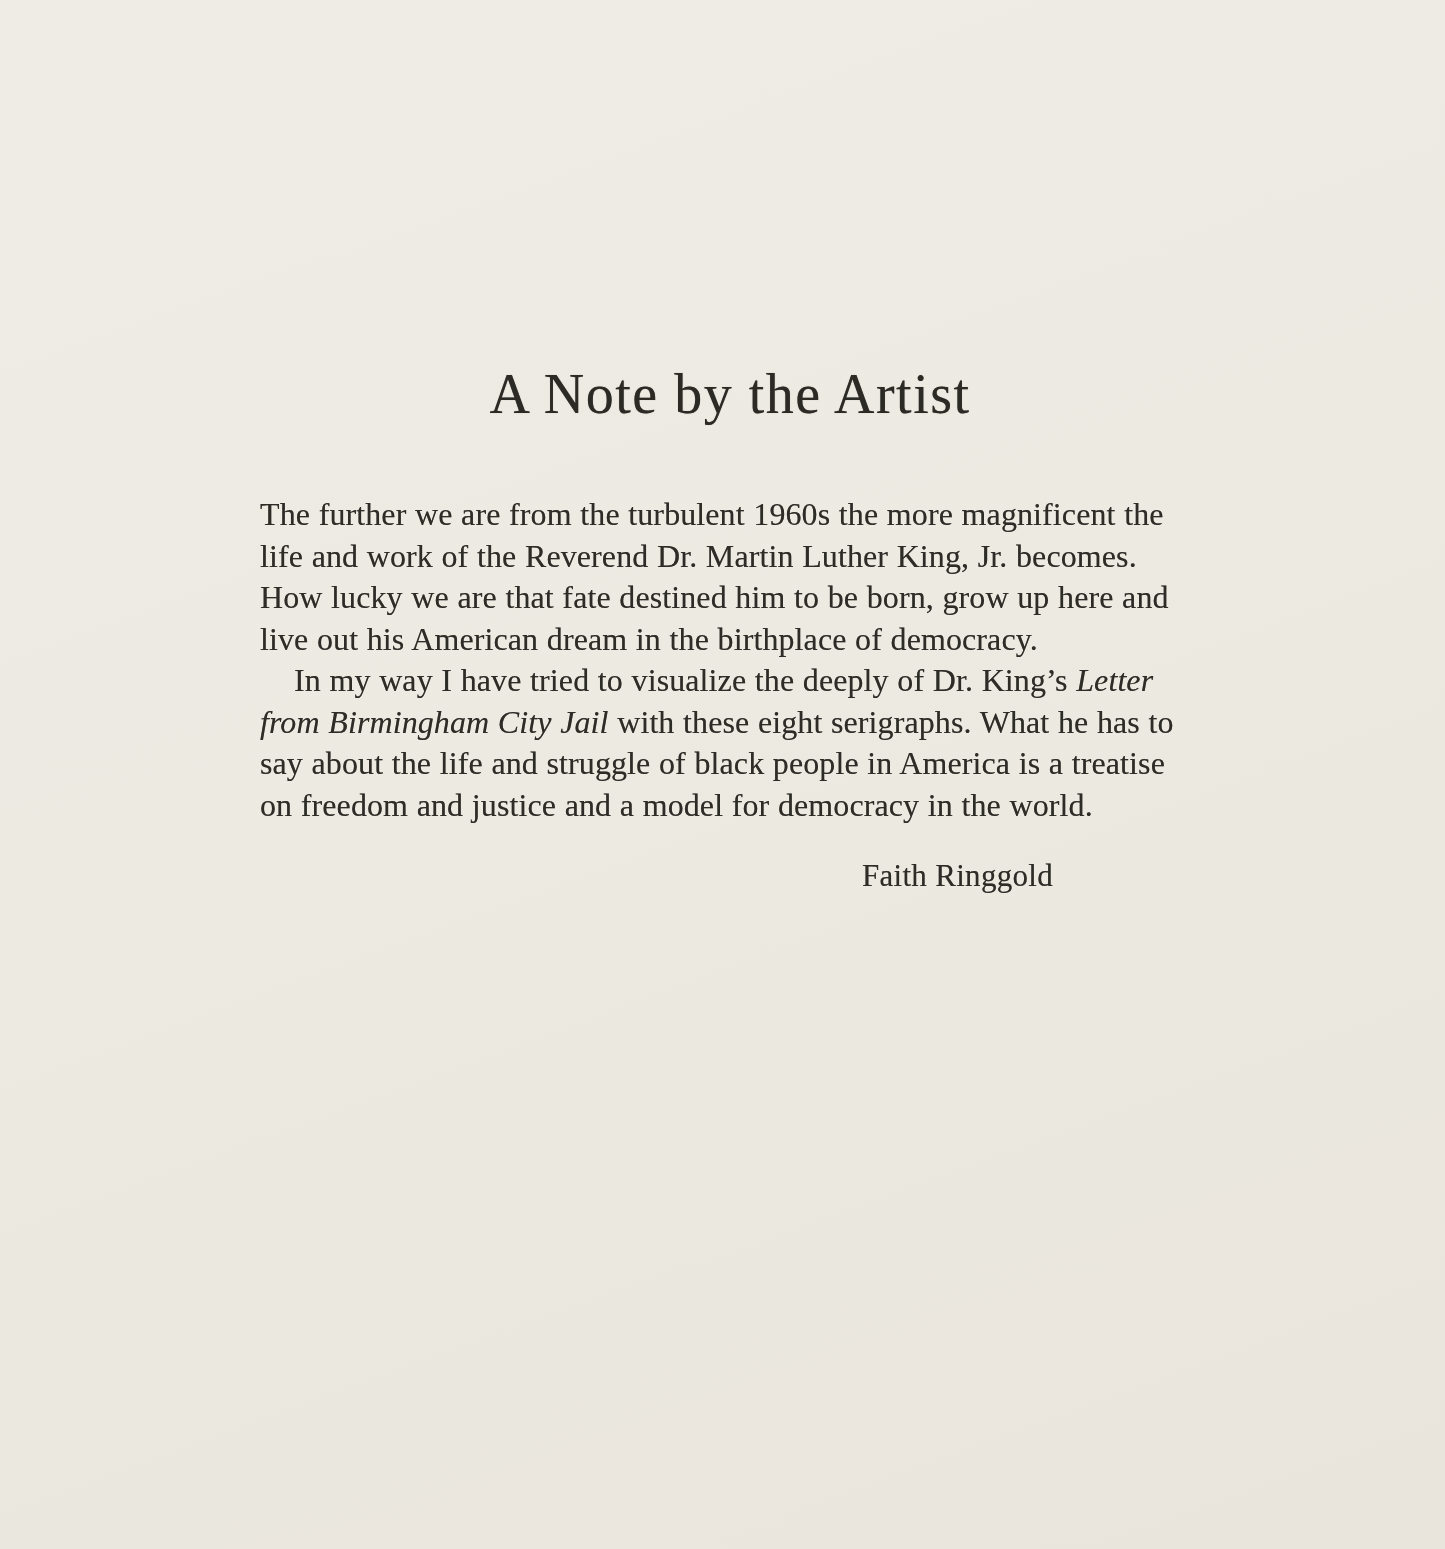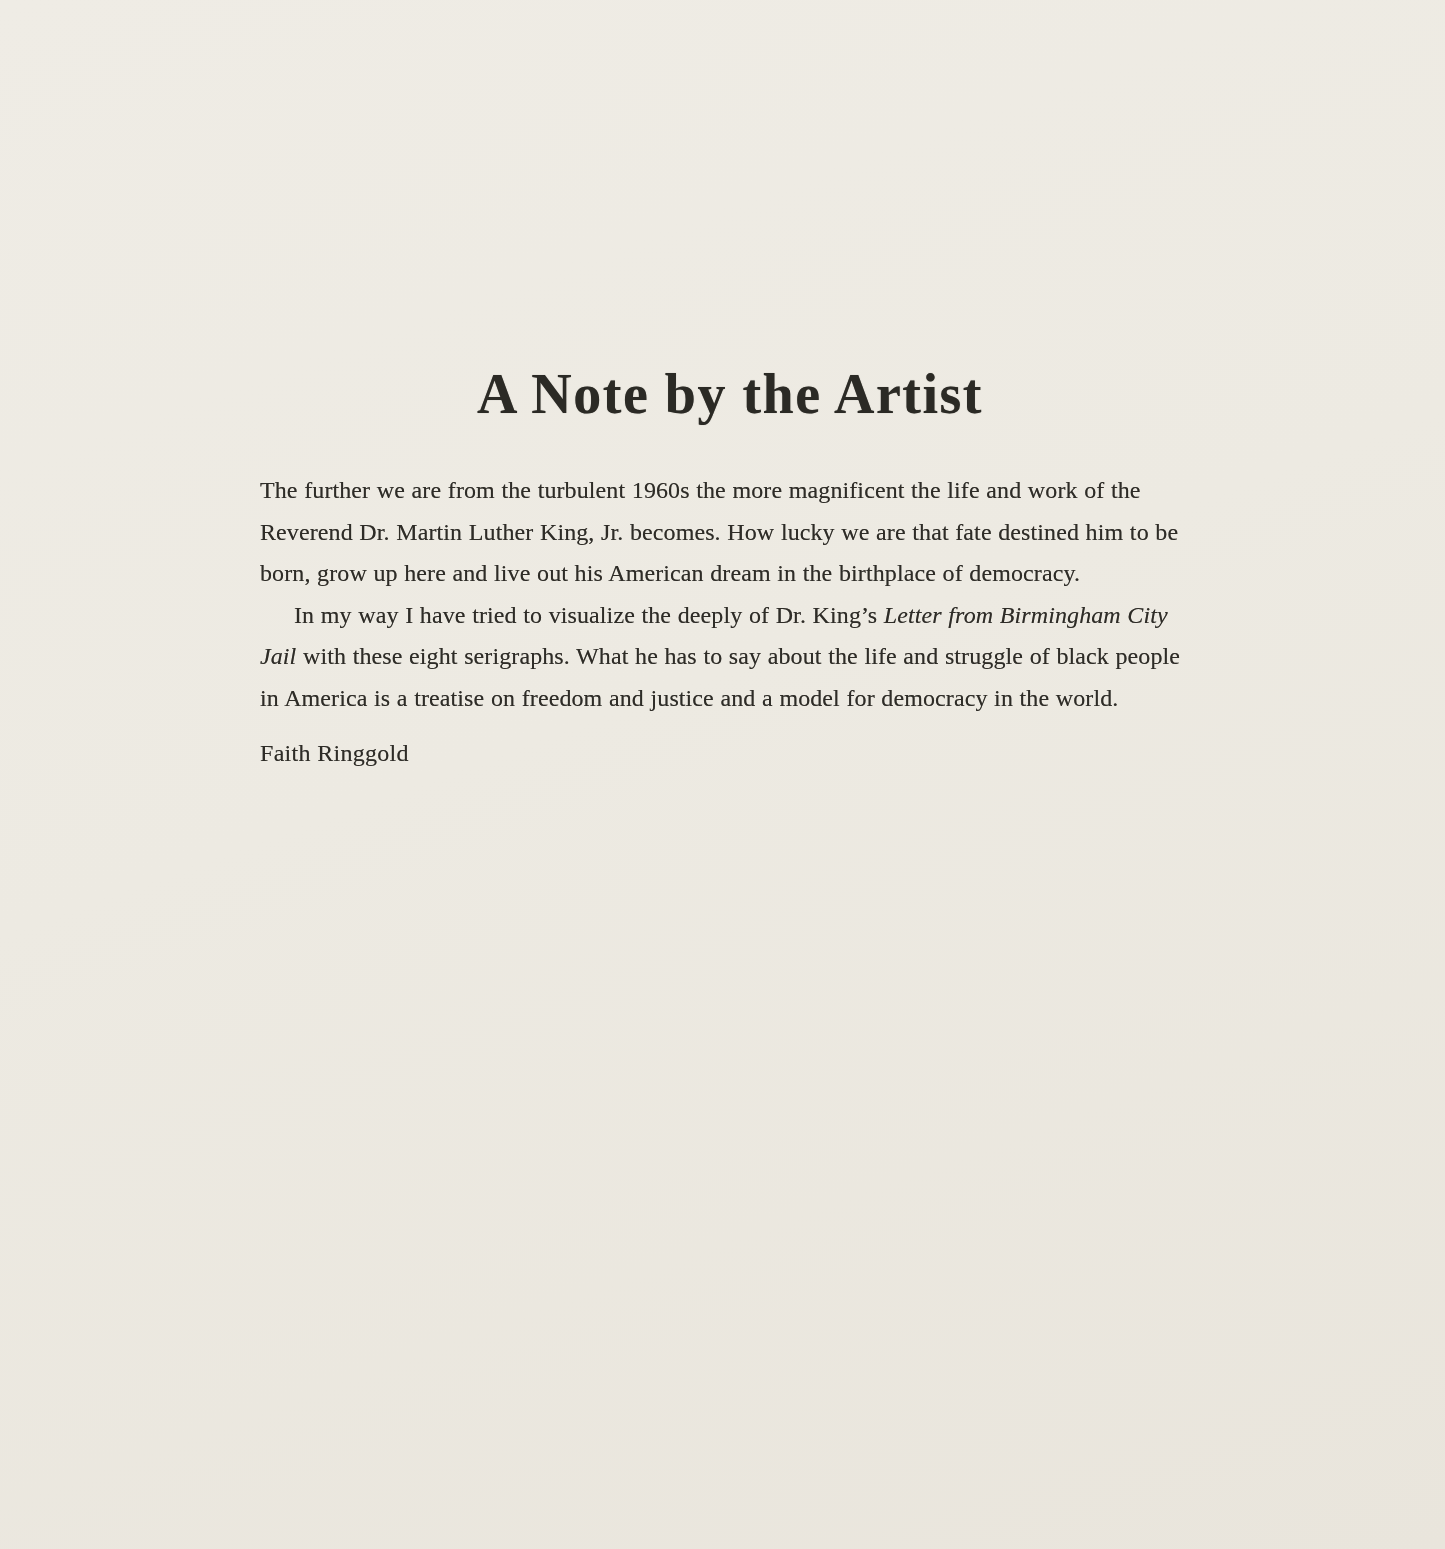--- a/index.html
+++ b/index.html
@@ -18,48 +18,48 @@
   .page-column {
     position: absolute;
     left: 260px;
     top: 0;
     width: 940px;
   }
   .page-title {
     margin: 360px 0 2px 0;
     font-size: 56px;
     line-height: 68px;
-    font-weight: 700;
+    font-weight: 400;
     text-align: center;
     letter-spacing: 1.5px;
     color: #2b2a25;
     text-shadow: 0 0 0.7px rgba(43, 42, 37, 0.55);
   }
   .note-body {
-    margin-top: 42px;
-    font-size: 24px;
+    margin-top: 66px;
+    font-size: 32px;
     line-height: 41.5px;
     letter-spacing: 0.1px;
     word-spacing: 0.5px;
     text-shadow: 0 0 0.6px rgba(46, 44, 39, 0.5);
   }
   .note-body p {
     margin: 0;
   }
   .note-body p.indent {
     text-indent: 34px;
   }
   .note-body .em {
     font-style: italic;
   }
   .signature-line {
-    margin-top: 14px;
-    font-size: 24px;
+    margin-top: 29px;
+    font-size: 31px;
     line-height: 41.5px;
-    text-align: left;
+    text-align: right;
     padding-right: 147px;
     letter-spacing: 0.3px;
     text-shadow: 0 0 0.6px rgba(46, 44, 39, 0.5);
   }
 </style>
 </head>
 <body>
 
 <div class="page-column">
   <h1 class="page-title">A Note by the Artist</h1>

